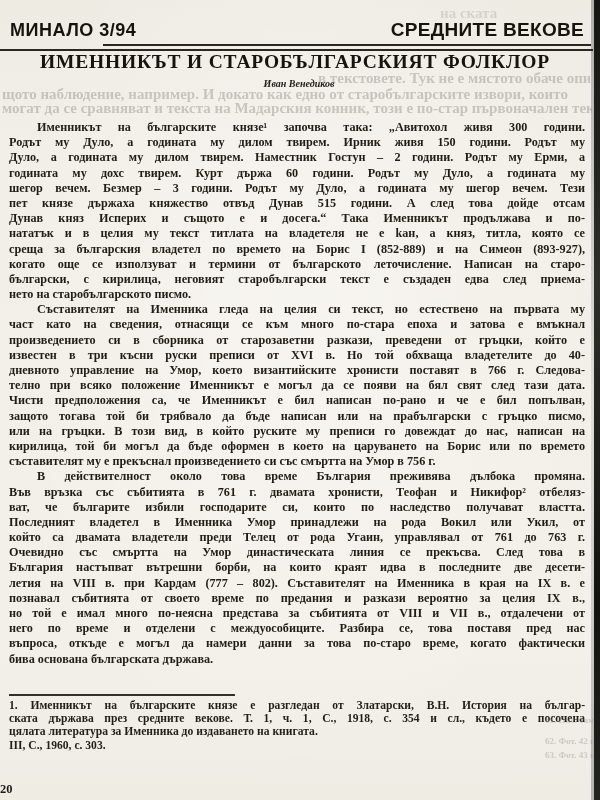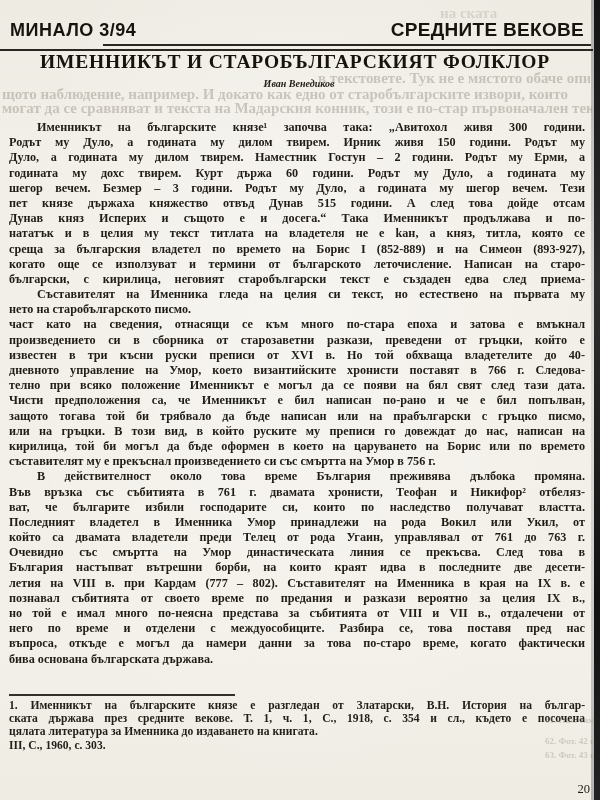--- a/index.html
+++ b/index.html
@@ -54,22 +54,22 @@
   
   .fn-rule{position:absolute;top:694px;left:9px;width:226px;height:2px;background:#332f29;}
   .fn-lines{position:absolute;top:699px;left:9px;right:15px;}
   .fline{
     font-weight:700;font-size:11.6px;line-height:13.2px;height:13.2px;
     text-align:justify;text-align-last:justify;overflow:hidden;color:#221e18;
   }
   .fline.end{text-align-last:left;}
   
   .pagenum{
-    position:absolute;top:782px;left:0;right:10px;text-align:right;
-    font-weight:400;font-size:12.5px;color:#201c16;margin-left:34px;
+    position:absolute;top:782px;left:0;right:10px;text-align:left;
+    font-weight:700;font-size:12.5px;color:#201c16;
   }
   
   .ghost{
     position:absolute;font-weight:700;color:#8f887d;opacity:.42;
     filter:blur(.5px);font-size:15px;white-space:nowrap;overflow:hidden;
   }
   .ghost-0{top:70px;left:318px;width:272px;}
   .ghost-1{top:86px;left:2px;width:590px;}
   .ghost-2{top:100px;left:2px;width:590px;}
   .ghost-3{top:5px;left:440px;width:150px;opacity:.25;}
@@ -100,22 +100,22 @@
       <div class="bline">Родът му Дуло, а годината му дилом твирем. Ирник живя 150 години. Родът му</div>
       <div class="bline">Дуло, а годината му дилом твирем. Наместник Гостун – 2 години. Родът му Ерми, а</div>
       <div class="bline">годината му дохс твирем. Курт държа 60 години. Родът му Дуло, а годината му</div>
       <div class="bline">шегор вечем. Безмер – 3 години. Родът му Дуло, а годината му шегор вечем. Тези</div>
       <div class="bline">пет князе държаха княжество отвъд Дунав 515 години. А след това дойде отсам</div>
       <div class="bline">Дунав княз Исперих и същото е и досега.“ Така Именникът продължава и по-</div>
       <div class="bline">нататък и в целия му текст титлата на владетеля не е kан, а княз, титла, която се</div>
       <div class="bline">среща за българския владетел по времето на Борис I (852-889) и на Симеон (893-927),</div>
       <div class="bline">когато още се използуват и термини от българското леточисление. Написан на старо-</div>
       <div class="bline">български, с кирилица, неговият старобългарски текст е създаден едва след приема-</div>
+      <div class="bline end">нето на старобългарското писмо.</div>
       <div class="bline indent">Съставителят на Именника гледа на целия си текст, но естествено на първата му</div>
-      <div class="bline end">нето на старобългарското писмо.</div>
       <div class="bline">част като на сведения, отнасящи се към много по-стара епоха и затова е вмъкнал</div>
       <div class="bline">произведението си в сборника от старозаветни разкази, преведени от гръцки, който е</div>
       <div class="bline">известен в три късни руски преписи от XVI в. Но той обхваща владетелите до 40-</div>
       <div class="bline">дневното управление на Умор, което византийските хронисти поставят в 766 г. Следова-</div>
       <div class="bline">телно при всяко положение Именникът е могъл да се появи на бял свят след тази дата.</div>
       <div class="bline">Чисти предположения са, че Именникът е бил написан по-рано и че е бил попълван,</div>
       <div class="bline">защото тогава той би трябвало да бъде написан или на прабългарски с гръцко писмо,</div>
       <div class="bline">или на гръцки. В този вид, в който руските му преписи го довеждат до нас, написан на</div>
       <div class="bline">кирилица, той би могъл да бъде оформен в което на царуването на Борис или по времето</div>
       <div class="bline end">съставителят му е прекъснал произведението си със смъртта на Умор в 756 г.</div>

